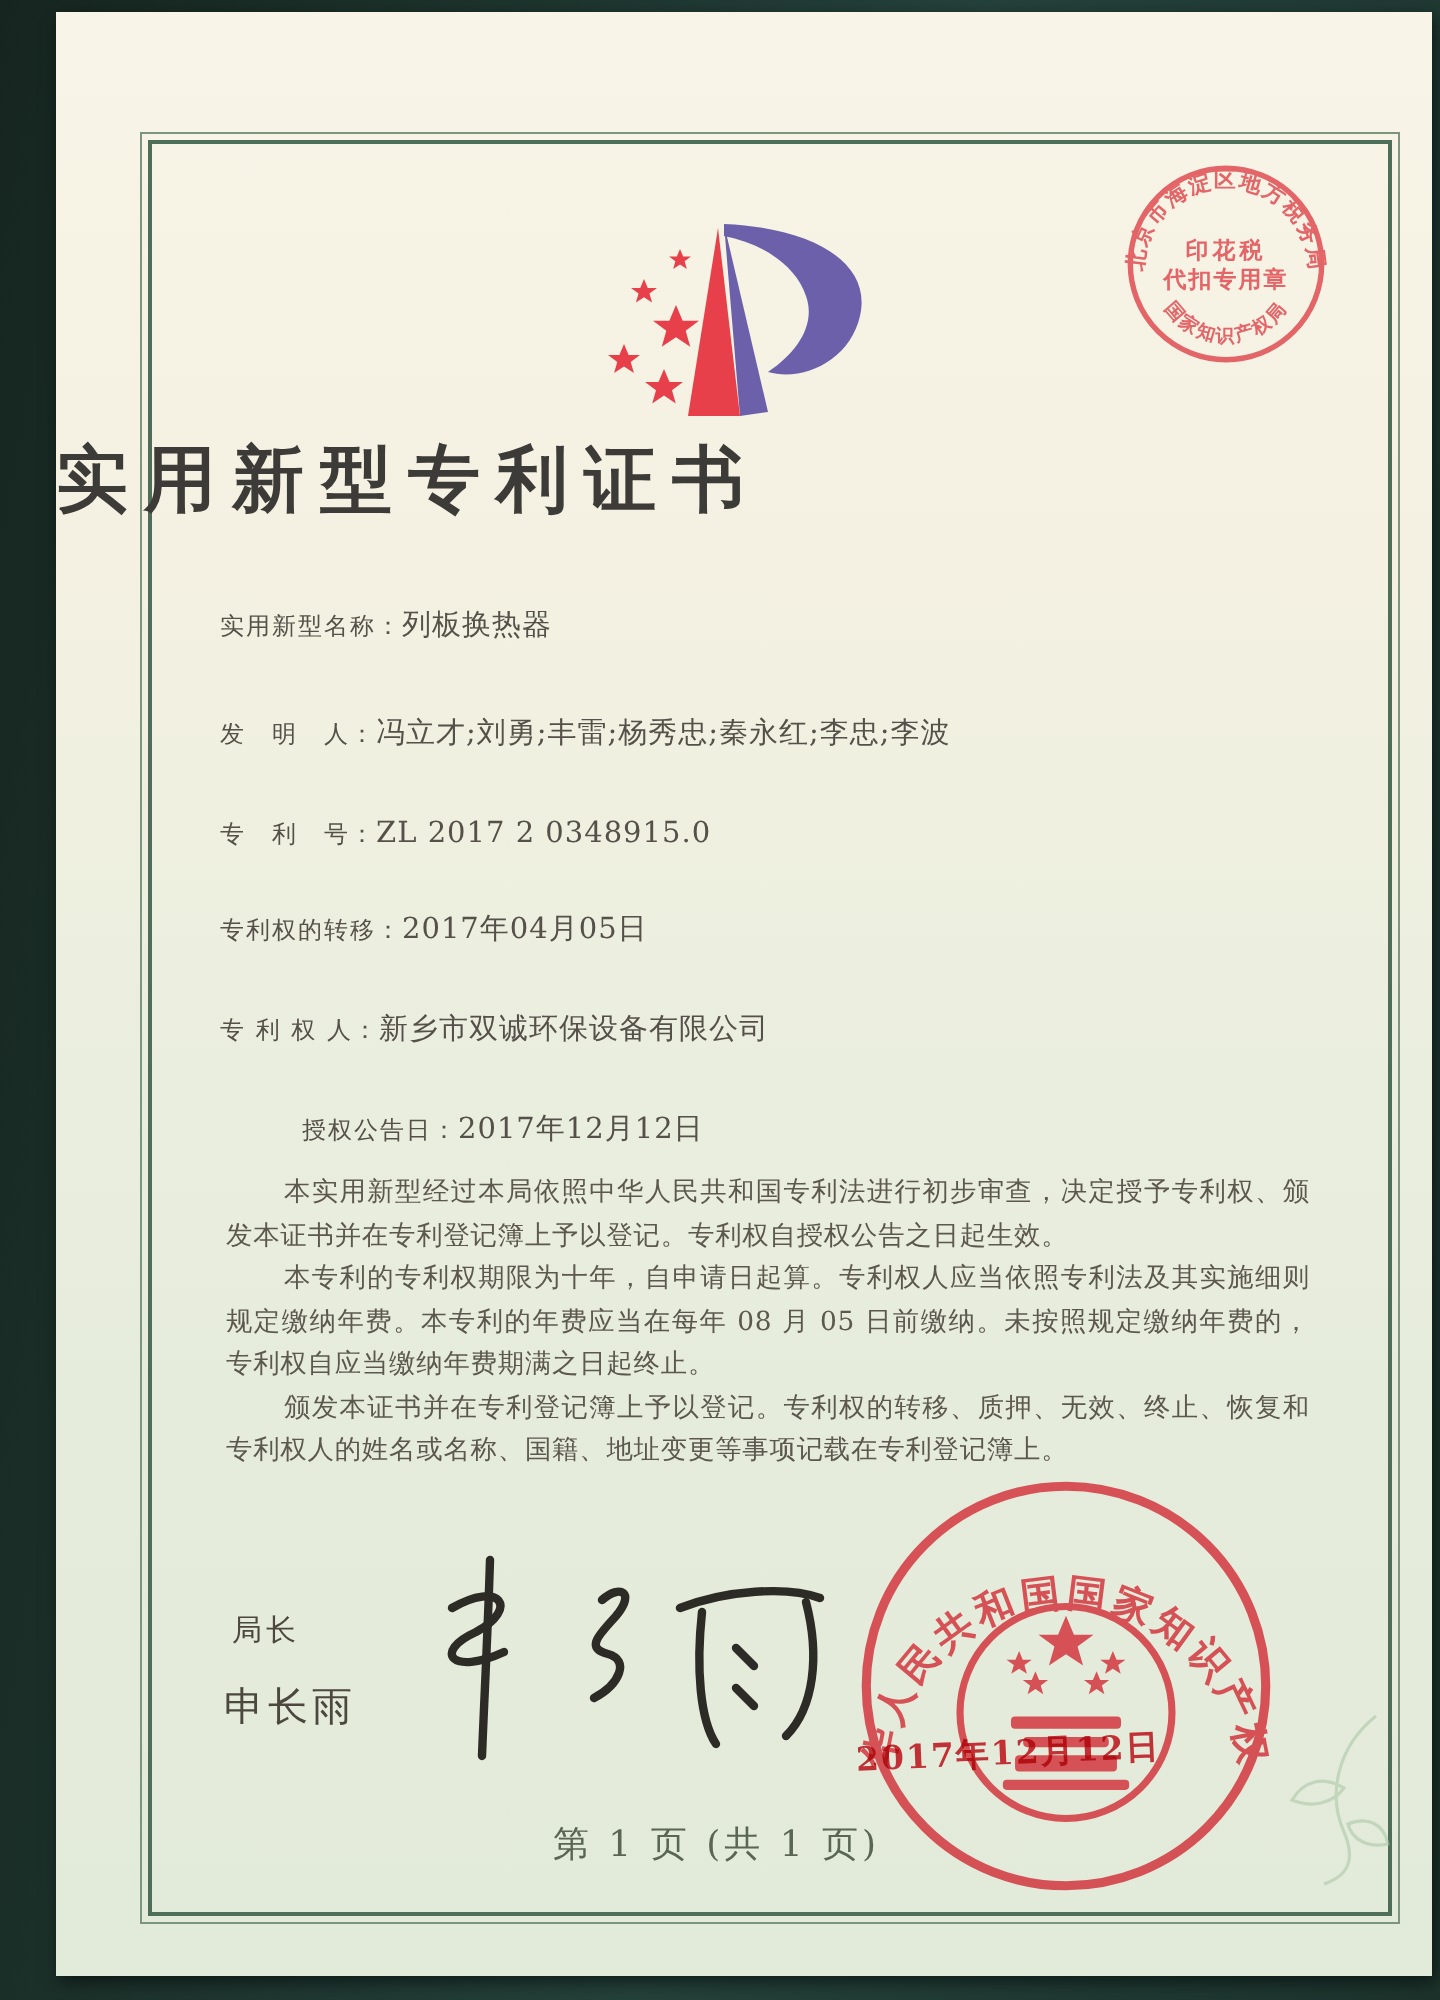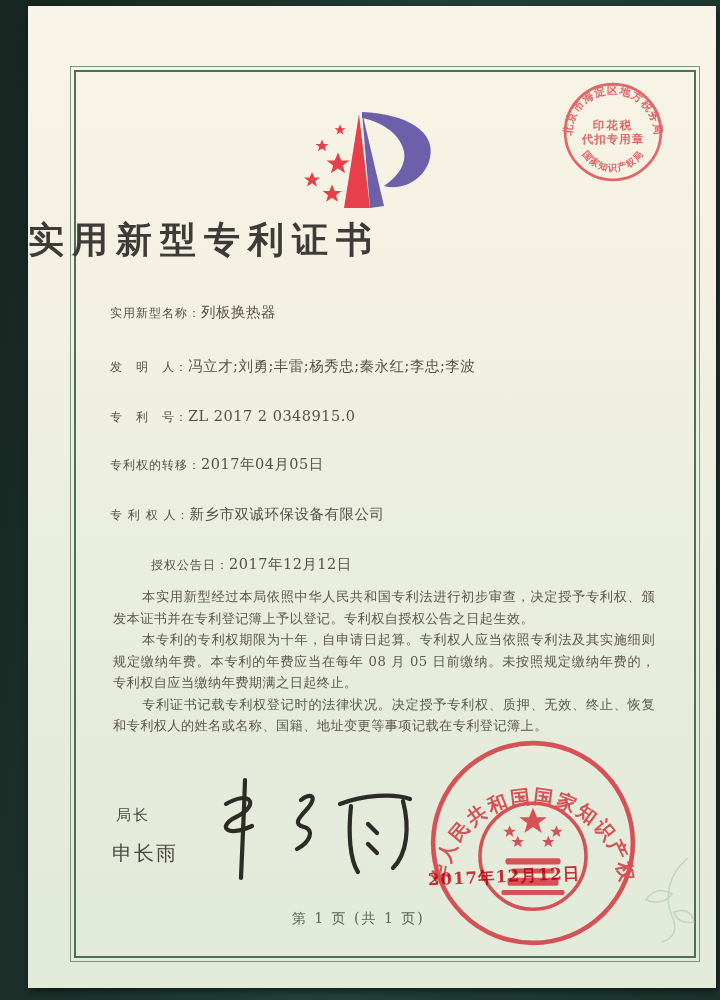--- a/index.html
+++ b/index.html
@@ -56,21 +56,21 @@
     position:absolute;left:398px;top:730px;width:214px;height:214px;
     mix-blend-mode:multiply;opacity:.92;
   }
   .date-stamp{
     position:absolute;left:400px;top:860px;
     font-size:16.5px;font-weight:bold;color:#d8353f;letter-spacing:1px;
     transform:rotate(-2.5deg);mix-blend-mode:multiply;
   }
   .footer{
     position:absolute;left:0;top:904px;width:96%;
-    text-align:center;font-size:14px;color:#5a6552;letter-spacing:2px;
+    text-align:center;font-size:18px;color:#5a6552;letter-spacing:2px;
   }
   .flourish{position:absolute;right:18px;bottom:40px;opacity:.55;}
 </style>
 </head>
 <body>
 
 <div class="paper">
 
   <div class="frame-outer">
     <div class="frame-inner"></div>
@@ -132,21 +132,21 @@
       <span class="flabel">专 利 权 人：</span><span class="fvalue">新乡市双诚环保设备有限公司</span>
     </div>
     <div class="frow frow5">
       <span class="flabel">授权公告日：</span><span class="fvalue">2017年12月12日</span>
     </div>
   </div>
 
   <div class="paras">
     <p>本实用新型经过本局依照中华人民共和国专利法进行初步审查，决定授予专利权、颁发本证书并在专利登记簿上予以登记。专利权自授权公告之日起生效。</p>
     <p>本专利的专利权期限为十年，自申请日起算。专利权人应当依照专利法及其实施细则规定缴纳年费。本专利的年费应当在每年 08 月 05 日前缴纳。未按照规定缴纳年费的，专利权自应当缴纳年费期满之日起终止。</p>
-    <p>专利证书记载专利权登记时的法律状况。决定授予专利权、质押、无效、终止、恢复和专利权人的姓名或名称、国籍、地址变更等事项记载在专利登记簿上。</p>
+    <p>颁发本证书并在专利登记簿上予以登记。专利权的转移、质押、无效、终止、恢复和专利权人的姓名或名称、国籍、地址变更等事项记载在专利登记簿上。</p>
   </div>
 
   <div class="sig-title">局长</div>
   <div class="sig-name">申长雨</div>
 
   <div class="sig-script">
     <svg width="245" height="112" viewBox="0 0 245 112">
       <g fill="none" stroke="#2d2b26" stroke-width="4.2" stroke-linecap="round" stroke-linejoin="round">
 
         <path d="M47,6 C46,40 44,78 43,104"></path>

